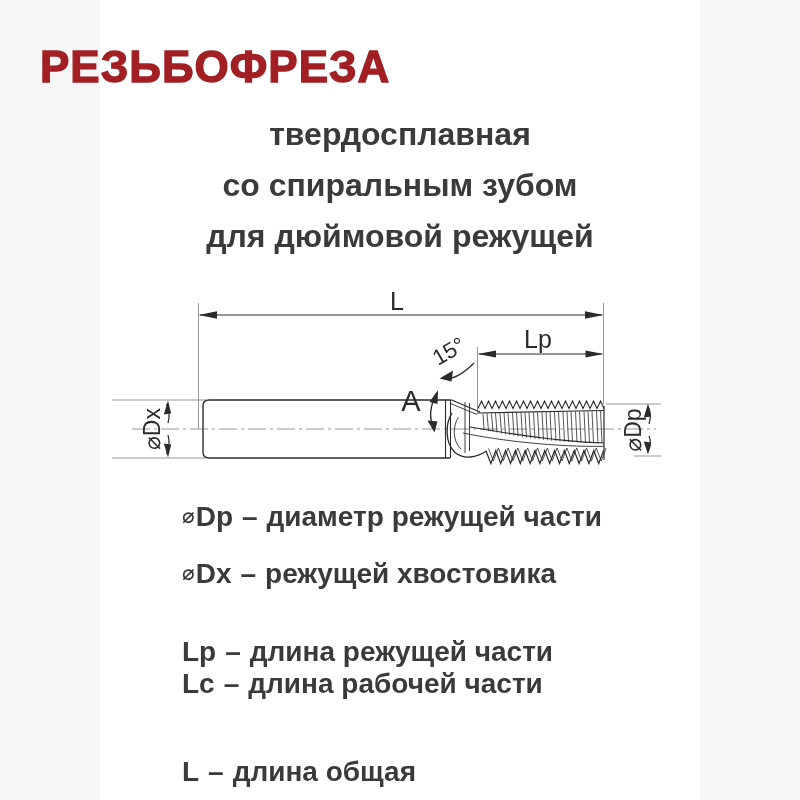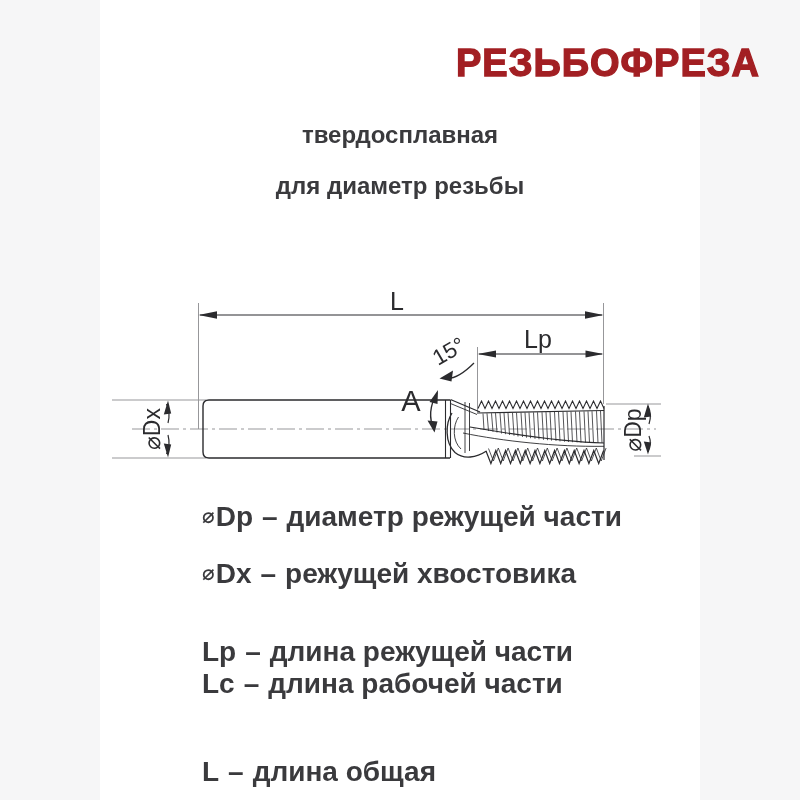--- a/index.html
+++ b/index.html
@@ -8,57 +8,58 @@
     background:#f6f6f7;
     font-family:"Liberation Sans","DejaVu Sans",sans-serif;
     overflow:hidden;
   }
   .card{
     position:absolute;left:100px;top:0;width:600px;height:800px;
     background:#ffffff;
   }
   .page-title{
     position:absolute;left:-60px;top:42px;width:720px;
-    text-align:right;
-    font-size:38px;font-weight:800;letter-spacing:1px;
+    text-align:left;
+    font-size:44px;font-weight:800;letter-spacing:1px;
     -webkit-text-stroke:1.3px #a21f23;
     color:#a21f23;
   }
   .subtitle{
     position:absolute;left:-60px;top:109px;width:720px;
     text-align:center;
-    font-size:24px;font-weight:700;line-height:51px;
+    font-size:32px;font-weight:700;line-height:51px;
     color:#3a3a3d;
   }
   .drawing{
     position:absolute;left:-10px;top:280px;width:610px;height:210px;
   }
   .legend{position:absolute;left:0;top:0;width:600px;}
   .legend-row{
     position:absolute;left:82px;width:520px;
-    font-size:28px;font-weight:700;color:#3a3a3d;white-space:nowrap;margin-left:20px;
+    font-size:28px;font-weight:700;color:#3a3a3d;white-space:nowrap;
   }
   .lg-prefix{font-size:21px;position:relative;top:-3px;margin-right:1px;}
   .lg-sep{margin:0 9px;}
   .r1{top:501px}.r2{top:558px}.r3{top:636px}.r4{top:668px}.r5{top:756px}
   svg text{
     font-family:"Liberation Sans","DejaVu Sans",sans-serif;
     fill:#2b2b2e;
   }
 </style>
 </head>
 <body>
 
 <div class="card">
 
   <div class="page-title">РЕЗЬБОФРЕЗА</div>
 
   <div class="subtitle">
     <div>твердосплавная</div>
-    <div>для диаметр резьбы</div>
+    <div>со спиральным зубом</div>
+    <div>для дюймовой режущей</div>
   </div>
 
   <svg class="drawing" viewBox="90 280 610 210" width="610" height="210">
 
     <g stroke="#97979a" stroke-width="1" fill="none">
       <path d="M132,429 H656" stroke-dasharray="18 4 3 4"></path>
       <path d="M112,400 H206"></path>
       <path d="M112,458 H206"></path>
       <path d="M198.5,303 V429"></path>
       <path d="M603.5,303 V404"></path>

